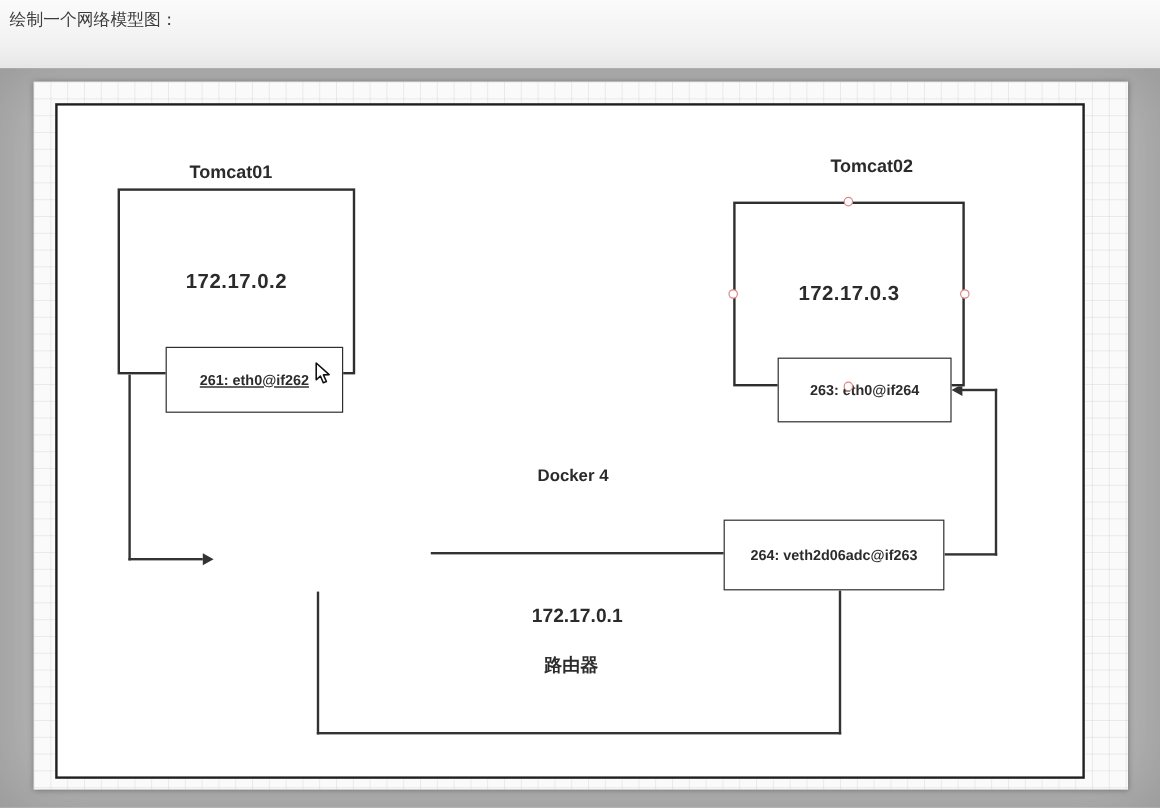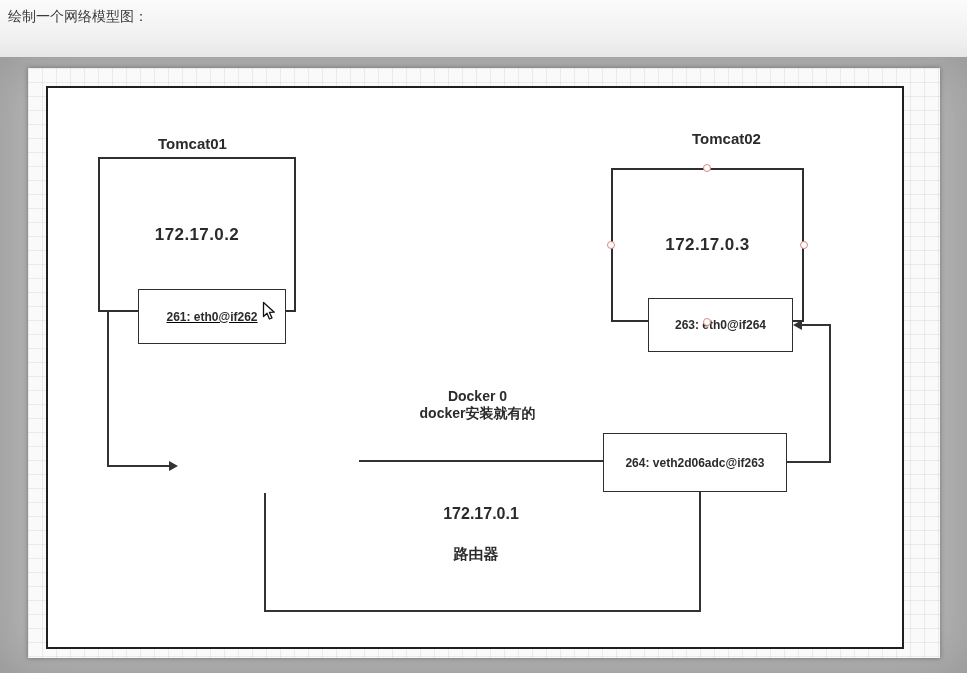--- a/index.html
+++ b/index.html
@@ -130,22 +130,21 @@
   <div class="handle" style="left:703px;top:164px;"></div>
   <div class="handle" style="left:607px;top:241px;"></div>
   <div class="handle" style="left:800px;top:241px;"></div>
   <div class="handle" style="left:703px;top:318px;"></div>
 
   <div class="box small" style="left:603px;top:433px;width:184px;height:59px;">
     <span class="small-label">264: veth2d06adc@if263</span>
   </div>
 
   <div class="center-text" style="left:360px;top:388px;width:235px;font-size:14px;line-height:17px;">
-    <div>Docker 0</div>
-    <div>docker安装就有的</div>
+    <div>Docker 4</div>
   </div>
   <div class="center-text" style="left:401px;top:505px;width:160px;font-size:16px;">172.17.0.1</div>
   <div class="center-text" style="left:396px;top:545px;width:160px;font-size:15px;text-align:center;">路由器</div>
 
   <div class="cursor" style="left:262px;top:301px;">
     <svg width="14" height="20" viewBox="0 0 14 20">
       <path d="M1.5,1.5 L1.5,15.5 L5,12.3 L7.4,18 L10,16.9 L7.5,11.4 L12.3,11.2 Z" fill="#ffffff" stroke="#111111" stroke-width="1.3" stroke-linejoin="round"></path>
     </svg>
   </div>
 

